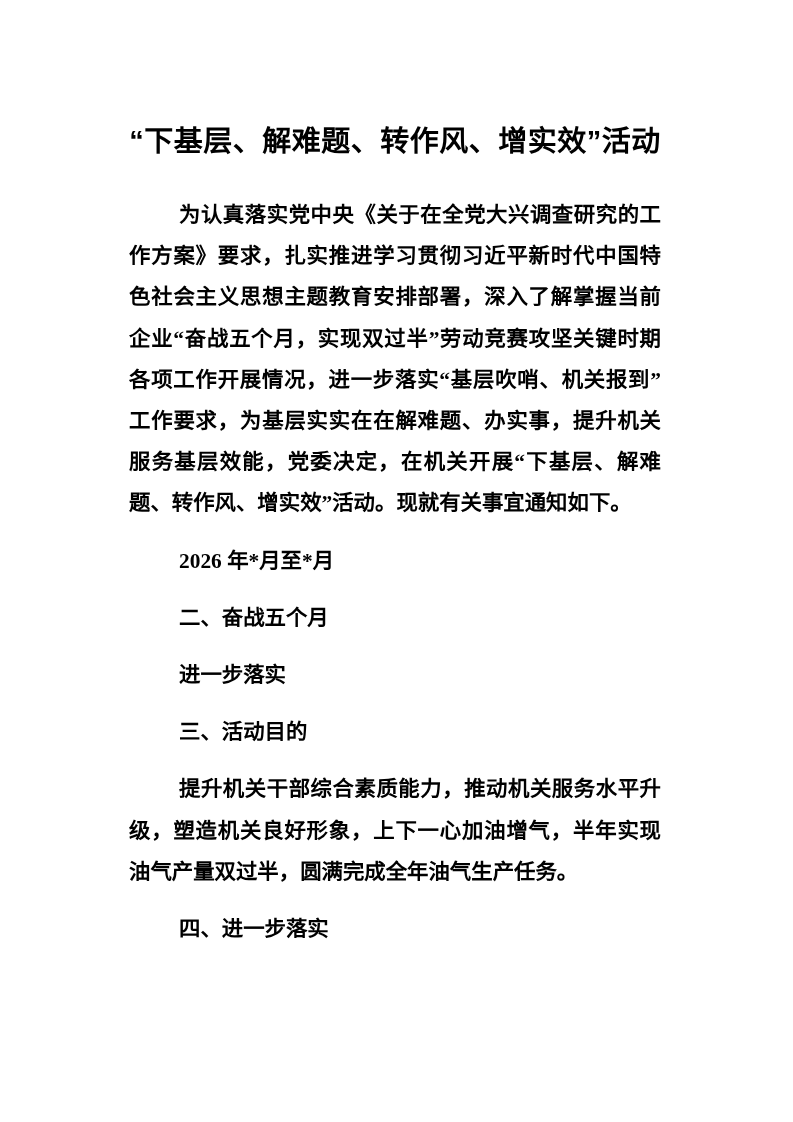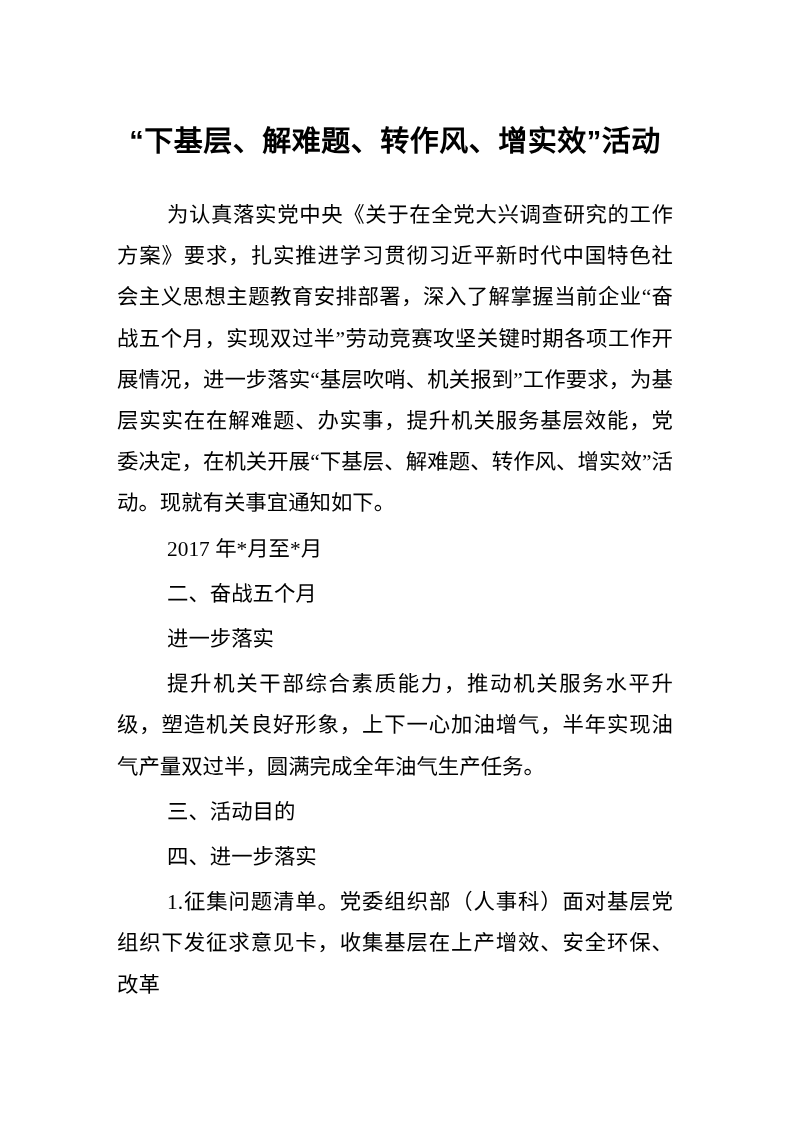--- a/index.html
+++ b/index.html
@@ -29,43 +29,42 @@
     margin: 0 0 29px 0;
   }
   .doc-title .title-line {
     display: block;
     text-align: center;
   }
   .doc-body {
     width: 564px;
   }
   .para {
-    margin: 4px;
+    margin: 16px;
     font-size: 21.4px;
     line-height: 41.2px;
     text-align: justify;
     text-justify: inter-character;
     text-indent: 50px;
     word-break: break-all;
-    font-weight: 400;
+    font-weight: 700;
   }
 </style>
 </head>
 <body>
 
 <div class="page">
 
   <h1 class="doc-title">
     <span class="title-line">“下基层、解难题、转作风、增实效”活动</span>
   </h1>
 
   <div class="doc-body">
     <p class="para">为认真落实党中央《关于在全党大兴调查研究的工作方案》要求，扎实推进学习贯彻习近平新时代中国特色社会主义思想主题教育安排部署，深入了解掌握当前企业“奋战五个月，实现双过半”劳动竞赛攻坚关键时期各项工作开展情况，进一步落实“基层吹哨、机关报到”工作要求，为基层实实在在解难题、办实事，提升机关服务基层效能，党委决定，在机关开展“下基层、解难题、转作风、增实效”活动。现就有关事宜通知如下。</p>
-    <p class="para">2017 年*月至*月</p>
+    <p class="para">2026 年*月至*月</p>
     <p class="para">二、奋战五个月</p>
     <p class="para">进一步落实</p>
+    <p class="para">三、活动目的</p>
     <p class="para">提升机关干部综合素质能力，推动机关服务水平升级，塑造机关良好形象，上下一心加油增气，半年实现油气产量双过半，圆满完成全年油气生产任务。</p>
-    <p class="para">三、活动目的</p>
     <p class="para">四、进一步落实</p>
-    <p class="para">1.征集问题清单。党委组织部（人事科）面对基层党组织下发征求意见卡，收集基层在上产增效、安全环保、改革</p>
   </div>
 
 </div>
 
 </body></html>

